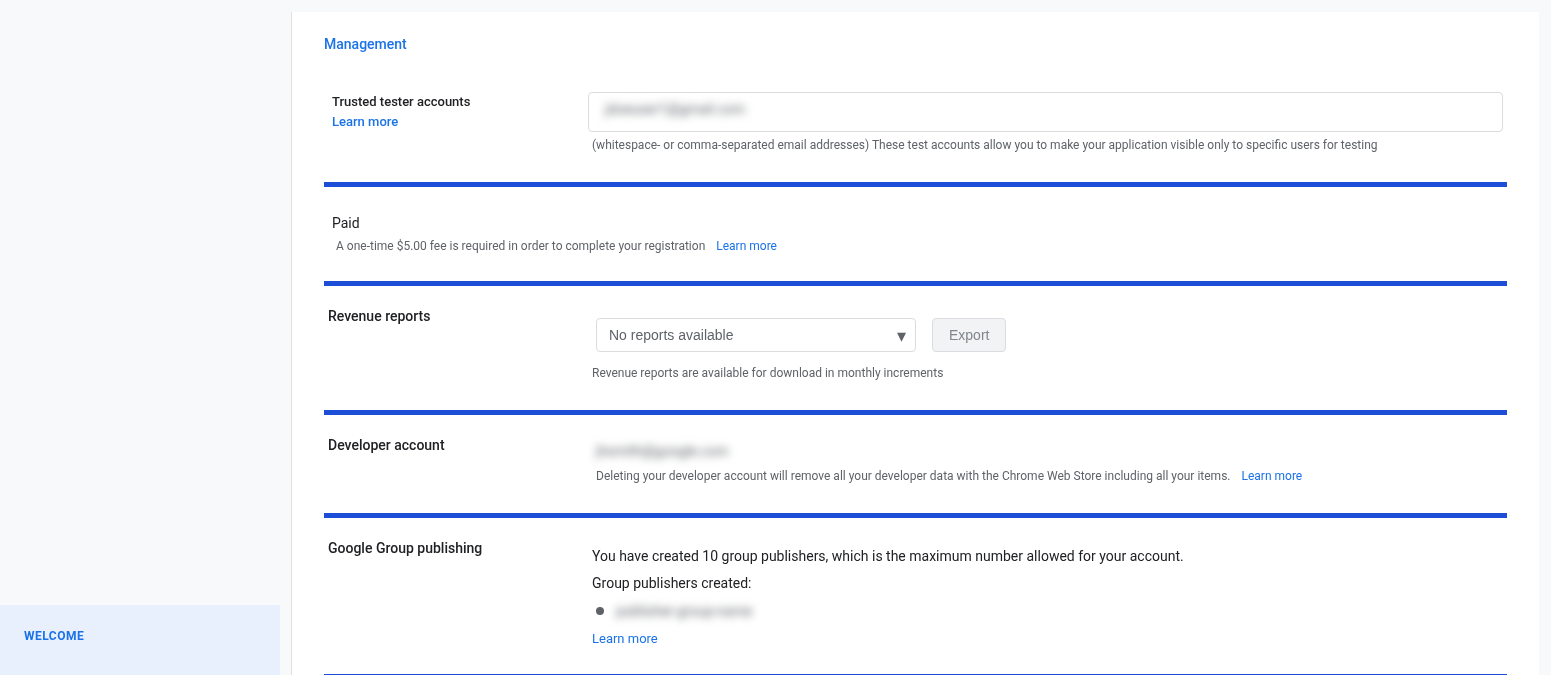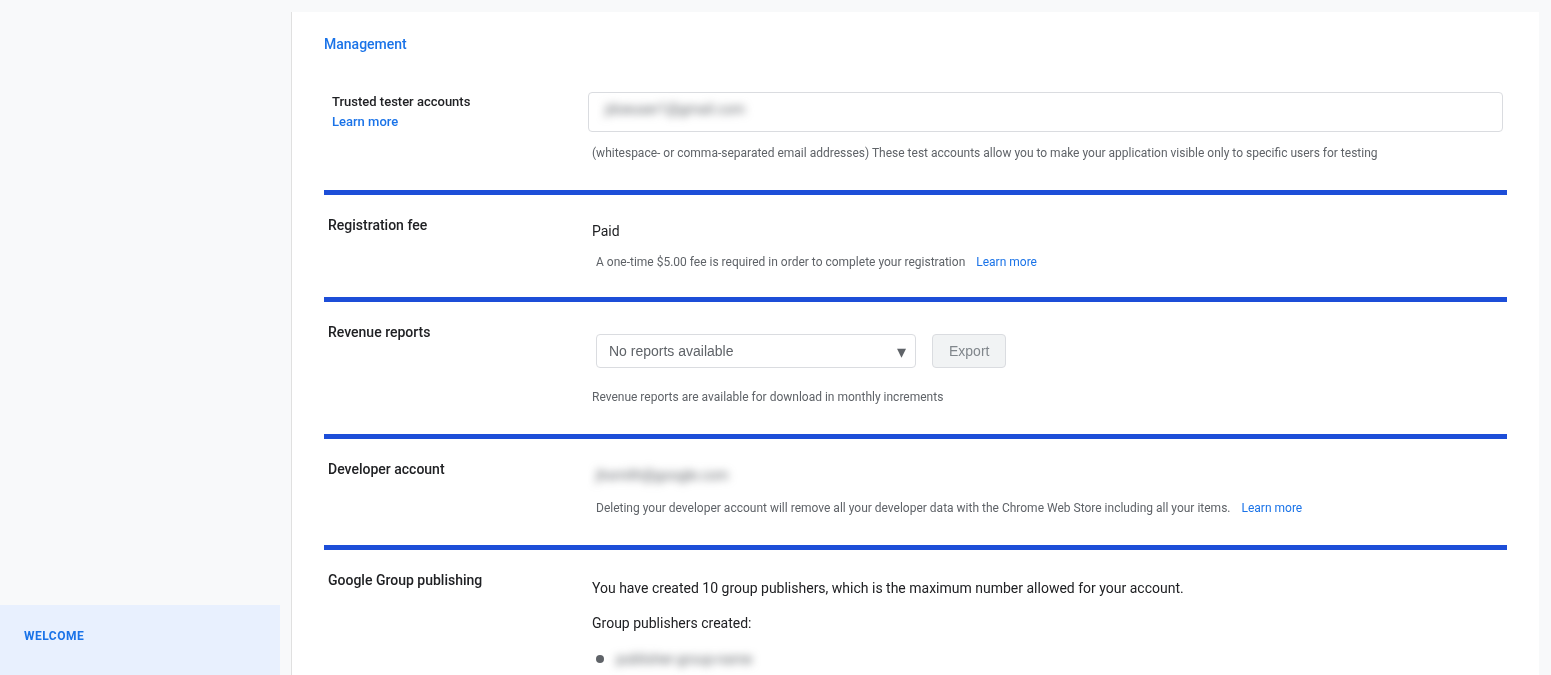--- a/index.html
+++ b/index.html
@@ -44,21 +44,20 @@
       min-width: 260px;
       font-size: 14px;
       font-weight: 500;
       color: #202124;
       padding-top: 2px;
     }
     .settings-value {
       flex: 1;
       display: flex;
       flex-direction: column;
-      gap: 8px;
     }
     .trusted-tester-label {
       font-size: 13px;
       font-weight: 500;
       color: #202124;
     }
     .trusted-tester-link {
       color: #1a73e8;
       font-size: 13px;
       text-decoration: none;
@@ -251,21 +250,20 @@
       </div>
       <div class="settings-value">
         <div class="email-input-box">
           <span class="blurred-text">jdoeuser1@gmail.com</span>
         </div>
         <div class="helper-text">(whitespace- or comma-separated email addresses) These test accounts allow you to make your application visible only to specific users for testing</div>
       </div>
     </div>
 
     <div class="settings-section">
-      <div class="settings-label">Registration fee</div>
       <div class="settings-value">
         <div class="status-text">Paid</div>
         <div class="fee-info">
           <span>A one-time $5.00 fee is required in order to complete your registration</span>
           <a>Learn more</a>
         </div>
       </div>
     </div>
 
     <div class="settings-section">

